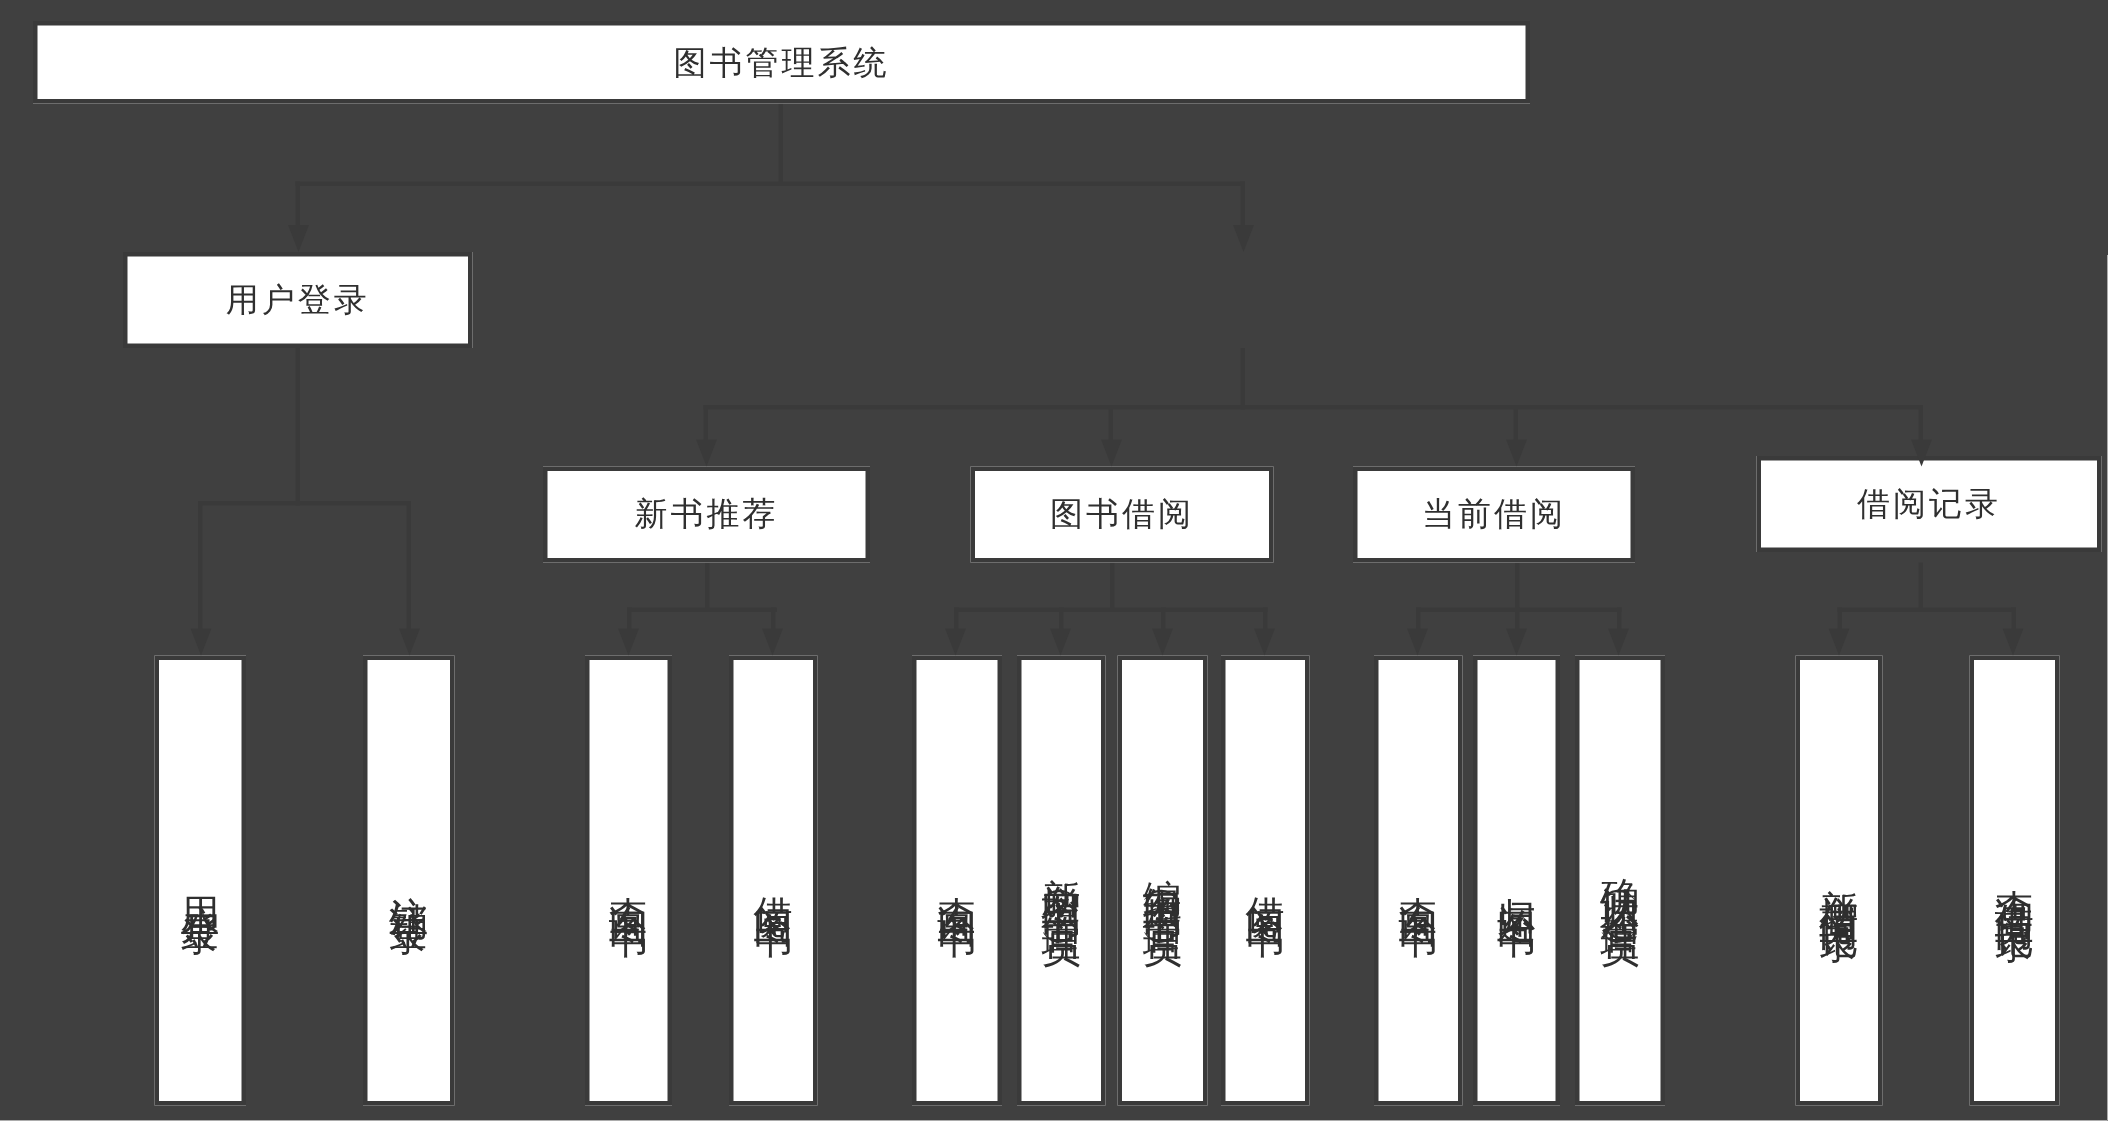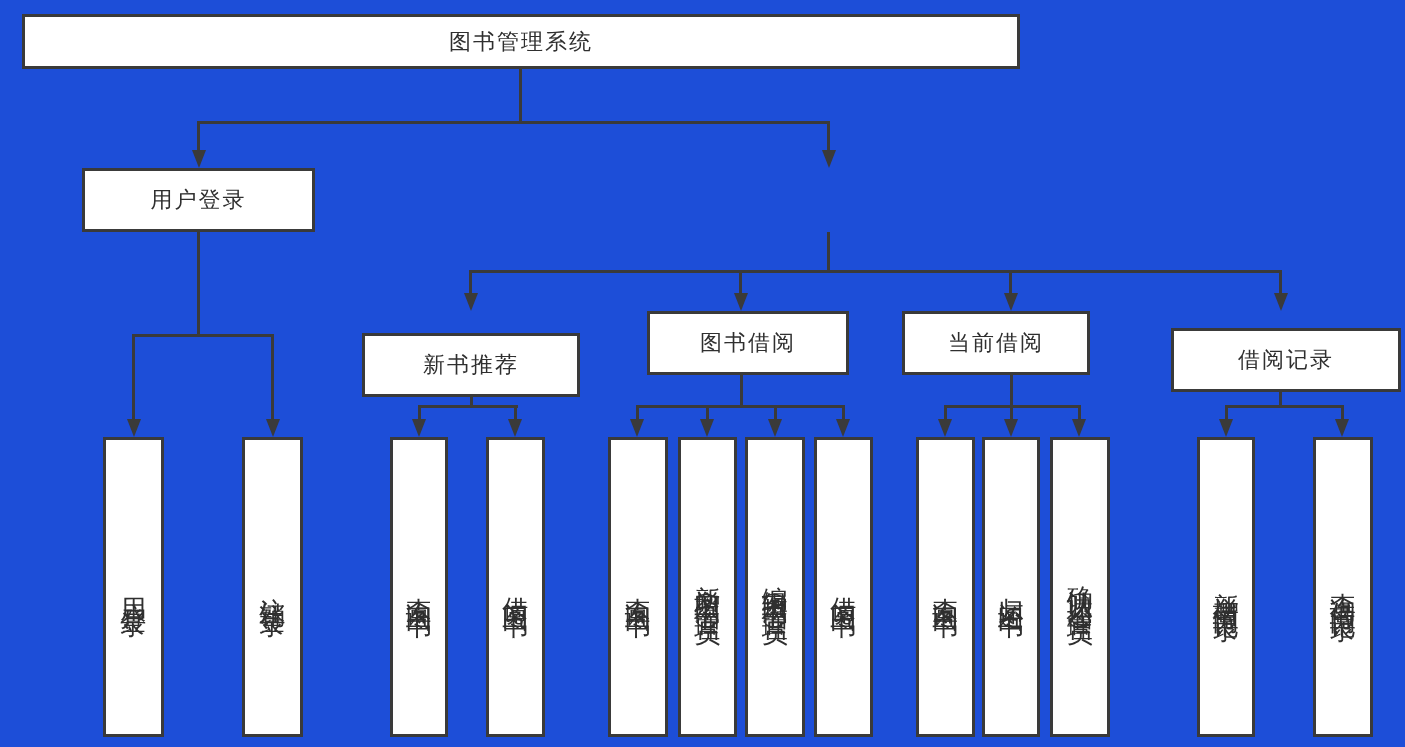--- a/index.html
+++ b/index.html
@@ -1,18 +1,18 @@
 <!DOCTYPE html>
 <html><head>
 <meta charset="utf-8">
 <style>
   html,body { margin:0; padding:0; background:#ffffff; }
   .canvas {
     position:relative; width:1405px; height:747px;
-    background:#1d4ed8; overflow:hidden;
+    background:#404040; overflow:hidden;
     font-family:"Liberation Sans", sans-serif;
     color:#2f2f2f;
   }
   
   .hbox {
     position:absolute; box-sizing:border-box;
     background:#ffffff; border:3px solid #3a3a3a;
     display:flex; align-items:center; justify-content:center;
     font-size:22px; letter-spacing:2px; color:#2f2f2f;
     z-index:2;
@@ -74,30 +74,30 @@
   <div class="lh" style="left:469px;  top:270px; width:813px;"></div>
   <div class="lv" style="left:469px;  top:270px; height:26px;"></div>
   <div class="lv" style="left:739px;  top:270px; height:26px;"></div>
   <div class="lv" style="left:1009px; top:270px; height:26px;"></div>
   <div class="lv" style="left:1279px; top:270px; height:26px;"></div>
   <div class="arr" style="left:464px;  top:293px;"></div>
   <div class="arr" style="left:734px;  top:293px;"></div>
   <div class="arr" style="left:1004px; top:293px;"></div>
   <div class="arr" style="left:1274px; top:293px;"></div>
 
-  <div class="hbox" style="left:362px;  top:311px; width:218px; height:64px;margin-top:22px;">
+  <div class="hbox" style="left:362px;  top:311px; width:218px; height:64px;">
     <span>新书推荐</span>
   </div>
   <div class="hbox" style="left:632px;  top:311px; width:202px; height:64px;margin-left:15px;">
     <span>图书借阅</span>
   </div>
   <div class="hbox" style="left:902px;  top:311px; width:188px; height:64px;">
     <span>当前借阅</span>
   </div>
-  <div class="hbox" style="left:1171px; top:328px; width:230px; height:64px;">
+  <div class="hbox" style="left:1171px; top:304px; width:230px; height:64px;">
     <span>借阅记录</span>
   </div>
 
   <div class="lv" style="left:470px; top:375px; height:33px;"></div>
   <div class="lh" style="left:418px; top:405px; width:100px;"></div>
   <div class="lv" style="left:418px; top:405px; height:16px;"></div>
   <div class="lv" style="left:514px; top:405px; height:16px;"></div>
   <div class="arr" style="left:412px; top:419px;"></div>
   <div class="arr" style="left:508px; top:419px;"></div>
 

